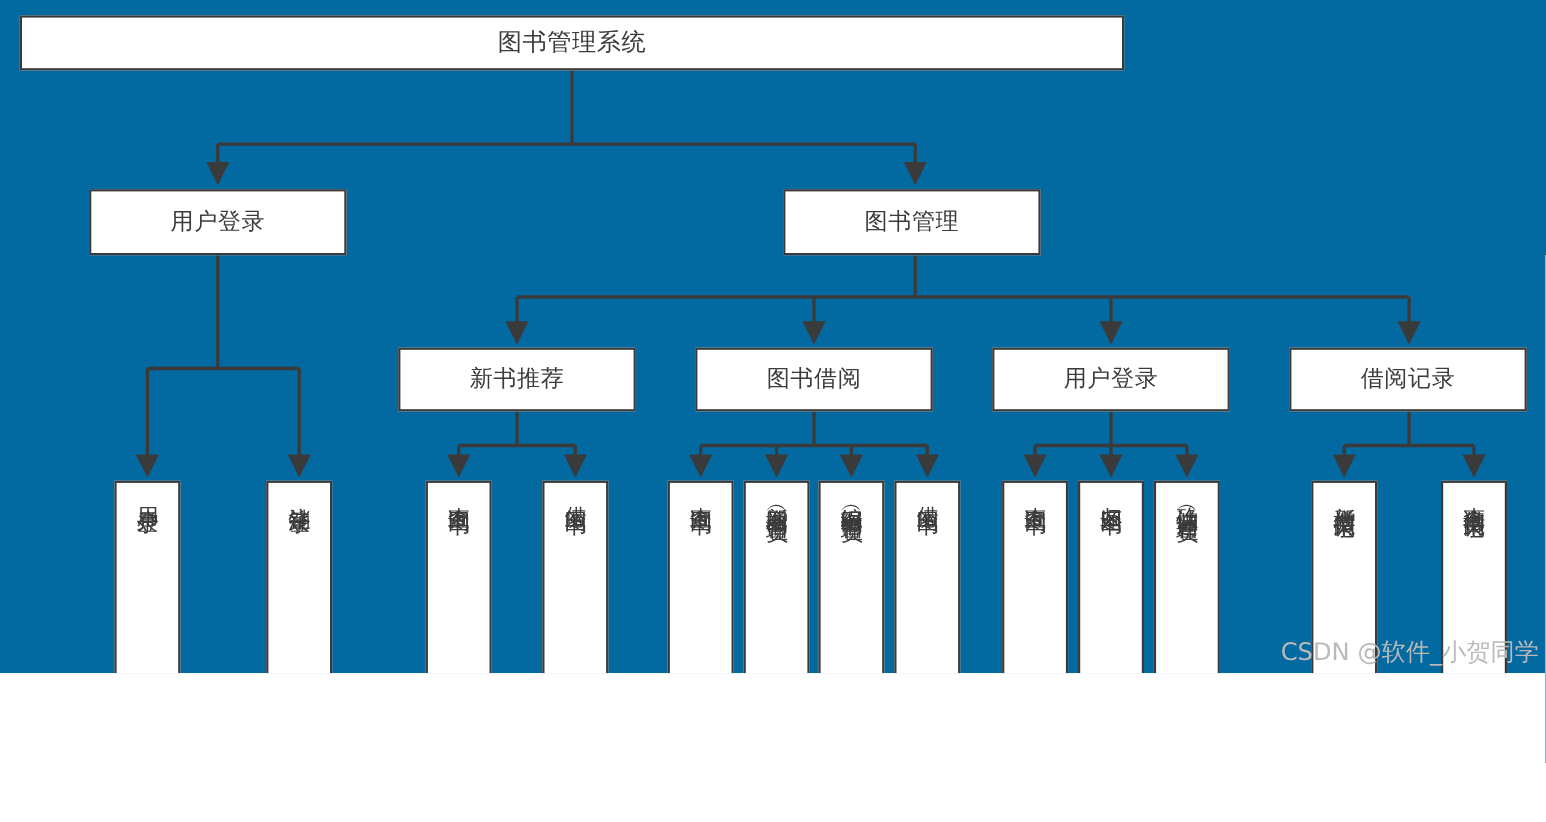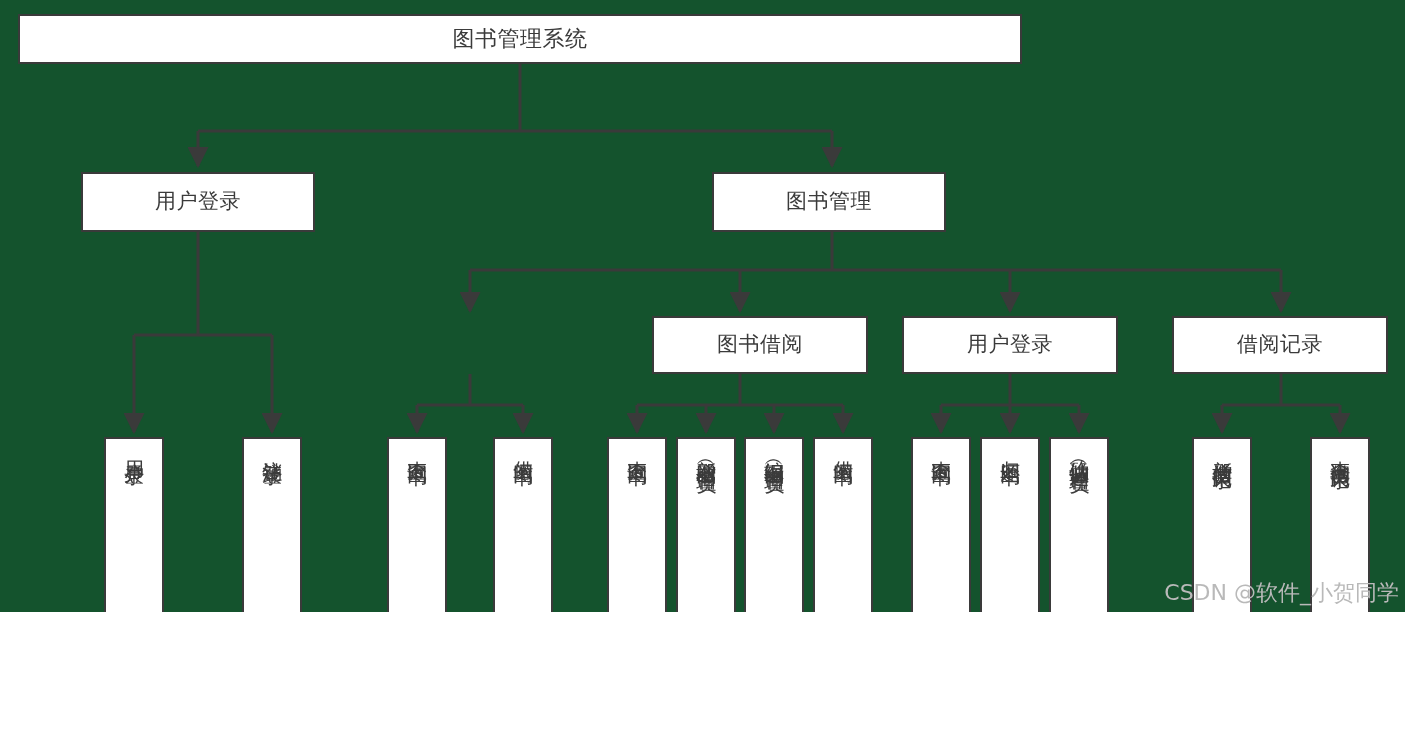--- a/index.html
+++ b/index.html
@@ -8,21 +8,21 @@
     padding: 0;
     background: #ffffff;
   }
   body {
     font-family: "DejaVu Sans", "Liberation Sans", sans-serif;
   }
   #canvas {
     position: relative;
     width: 1405px;
     height: 612px;
-    background: #14532d;
+    background: #0369a1;
     overflow: hidden;
   }
   #edges {
     position: absolute;
     left: 0;
     top: 0;
     width: 1405px;
     height: 747px;
     pointer-events: none;
   }
@@ -135,21 +135,24 @@
     <span class="node-label">图书管理系统</span>
   </div>
 
   <div class="node horiz" style="left:81px; top:172px; width:234px; height:60px;">
     <span class="node-label">用户登录</span>
   </div>
   <div class="node horiz" style="left:712px; top:172px; width:234px; height:60px;">
     <span class="node-label">图书管理</span>
   </div>
 
-  <div class="node horiz" style="left:652px; top:316px; width:216px; height:58px;justify-content:center;">
+  <div class="node horiz" style="left:362px; top:316px; width:216px; height:58px;">
+    <span class="node-label">新书推荐</span>
+  </div>
+  <div class="node horiz" style="left:632px; top:316px; width:216px; height:58px;justify-content:center;">
     <span class="node-label">图书借阅</span>
   </div>
   <div class="node horiz" style="left:902px; top:316px; width:216px; height:58px;">
     <span class="node-label">用户登录</span>
   </div>
   <div class="node horiz" style="left:1172px; top:316px; width:216px; height:58px;">
     <span class="node-label">借阅记录</span>
   </div>
 
   <div class="node vert" style="left:104px; top:437px; width:60px; height:296px;">

